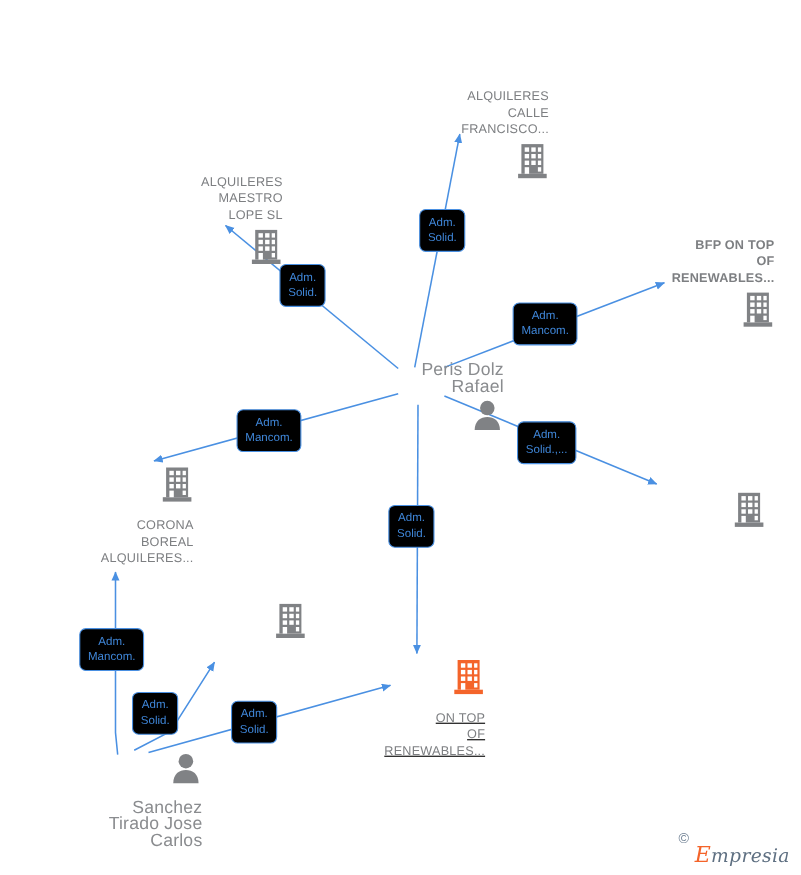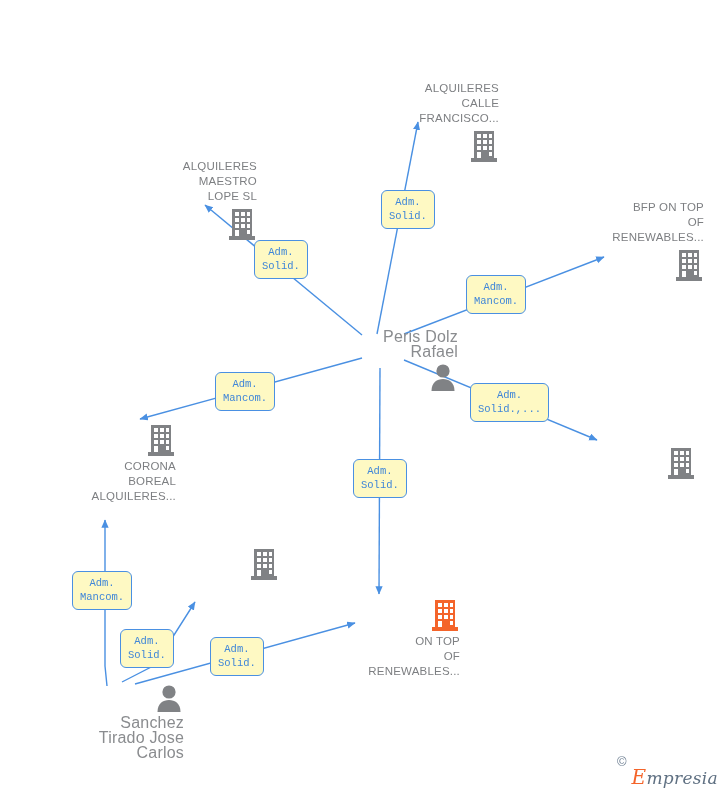--- a/index.html
+++ b/index.html
@@ -45,36 +45,35 @@
     white-space: pre-line;
   }
   .node.company .label {
     color: #7d7f82;
   }
   .node.person .label {
     color: #8a8c8f;
     font-size: 16px;
   }
   .node.label-above .label { margin-bottom: 3px; }
-  .node.label-below .label { margin-top: 2px; }
+  .node.label-below .label { margin-top: 14px; }
 
   .edge-label {
     position: absolute;
     z-index: 5;
     box-sizing: border-box;
-    background: #fef9c3;
+    background: #000000;
     border: 1px solid #4a90e2;
     border-radius: 6px;
     color: #3f86d8;
     font-size: 10.5px;
     line-height: 14px;
     text-align: center;
     padding: 4px 7px 5px 7px;
     white-space: pre-line;
-    font-family: Liberation Mono, monospace;
   }
   .watermark {
     position: absolute;
     z-index: 9;
     right: 10px;
     bottom: 6px;
     display: flex;
     align-items: center;
     gap: 5px;
   }
@@ -178,21 +177,21 @@
               <rect x="14" y="11" width="4" height="4"></rect>
               <rect x="20" y="11" width="3" height="4"></rect>
               <rect x="8" y="17" width="4" height="4"></rect>
               <rect x="14" y="17" width="4" height="4"></rect>
               <rect x="20" y="17" width="3" height="4"></rect>
               <rect x="8" y="23" width="4" height="6"></rect>
               <rect x="20" y="23" width="3" height="4"></rect>
             </g>
           </svg></span>
       </div>
-      <div class="node company label-above" style="left: 629px; top: 200px;">
+      <div class="node company label-above" style="left: 629px; top: 216px; font-weight: bold;">
         <span class="label">BFP ON TOP
 OF
 RENEWABLES...</span>
         <span class="glyph"><svg width="30" height="34" viewBox="0 0 30 34" xmlns="http://www.w3.org/2000/svg">
             <rect x="5" y="2" width="20" height="27" fill="#808285"></rect>
             <rect x="2" y="29" width="26" height="4" fill="#808285"></rect>
             <g fill="#ffffff">
               <rect x="8" y="5" width="4" height="4"></rect>
               <rect x="14" y="5" width="4" height="4"></rect>
               <rect x="20" y="5" width="3" height="4"></rect>
@@ -268,21 +267,21 @@
               <rect x="14" y="11" width="4" height="4"></rect>
               <rect x="20" y="11" width="3" height="4"></rect>
               <rect x="8" y="17" width="4" height="4"></rect>
               <rect x="14" y="17" width="4" height="4"></rect>
               <rect x="20" y="17" width="3" height="4"></rect>
               <rect x="8" y="23" width="4" height="6"></rect>
               <rect x="20" y="23" width="3" height="4"></rect>
             </g>
           </svg></span>
       </div>
-      <div class="node company label-below" style="left: 385px; top: 598px;">
+      <div class="node company label-below" style="left: 366px; top: 598px; text-decoration: underline;">
         <span class="glyph"><svg width="30" height="34" viewBox="0 0 30 34" xmlns="http://www.w3.org/2000/svg">
             <rect x="5" y="2" width="20" height="27" fill="#f4642a"></rect>
             <rect x="2" y="29" width="26" height="4" fill="#f4642a"></rect>
             <g fill="#ffffff">
               <rect x="8" y="5" width="4" height="4"></rect>
               <rect x="14" y="5" width="4" height="4"></rect>
               <rect x="20" y="5" width="3" height="4"></rect>
               <rect x="8" y="11" width="4" height="4"></rect>
               <rect x="14" y="11" width="4" height="4"></rect>
               <rect x="20" y="11" width="3" height="4"></rect>

